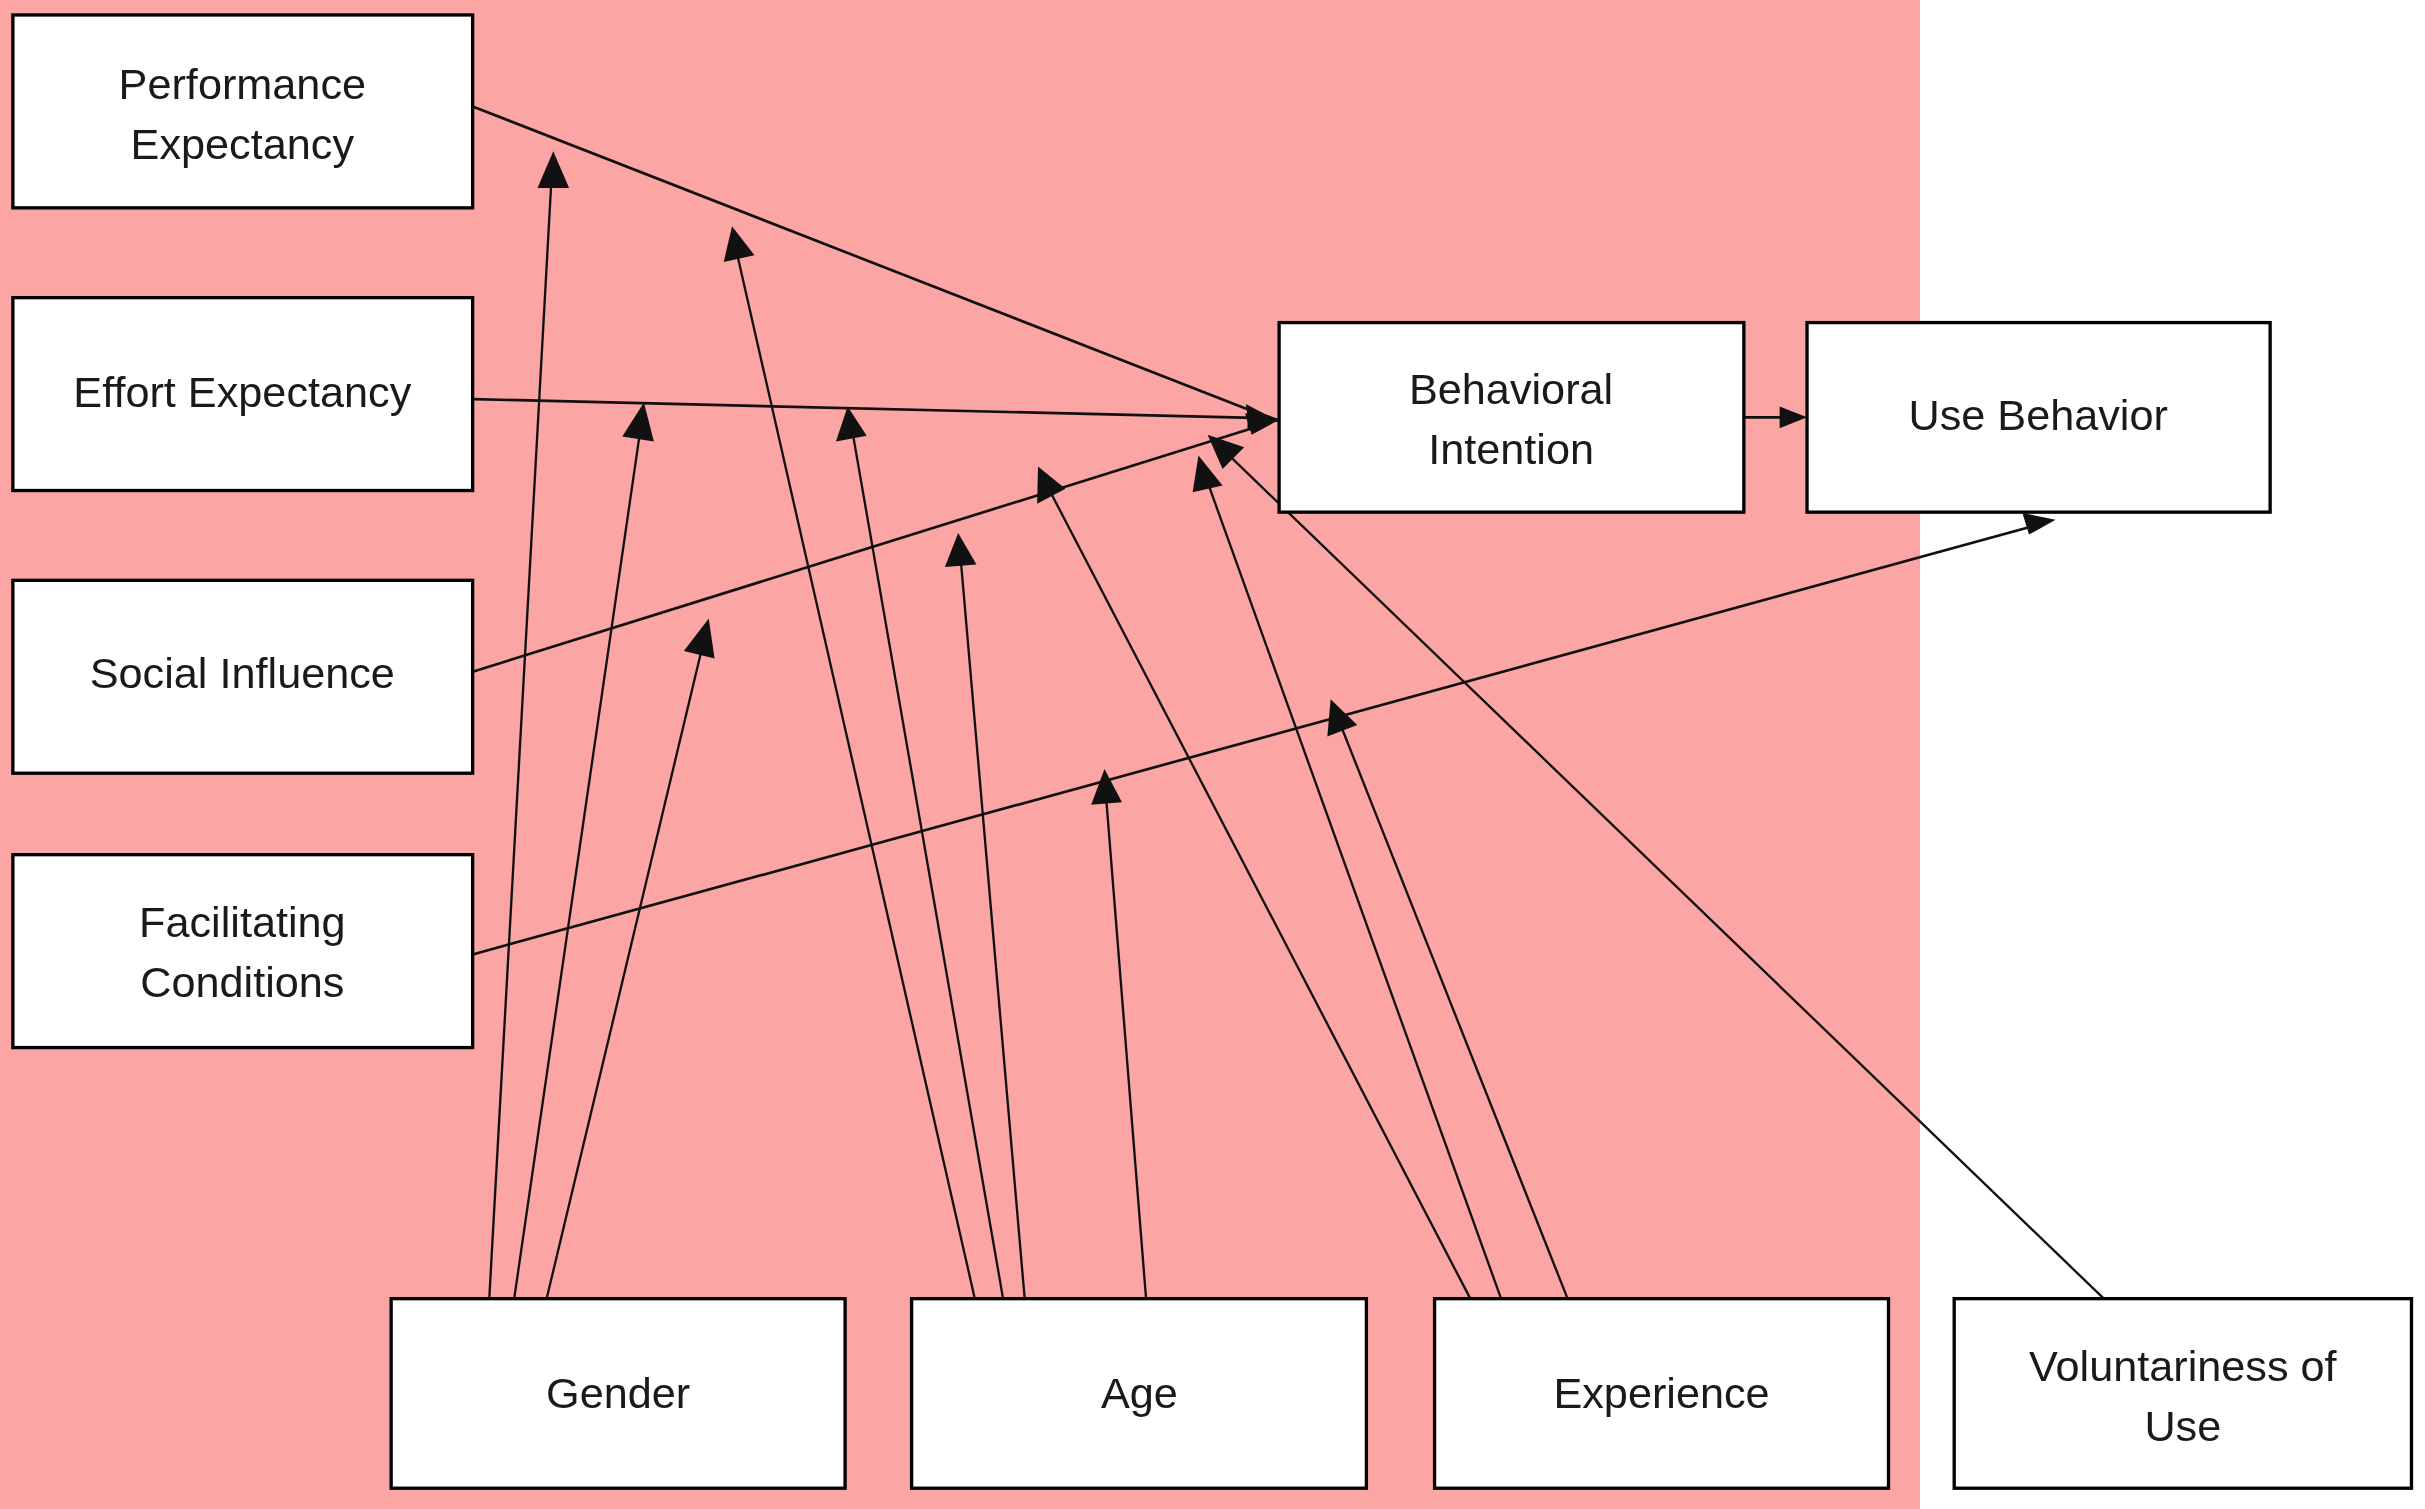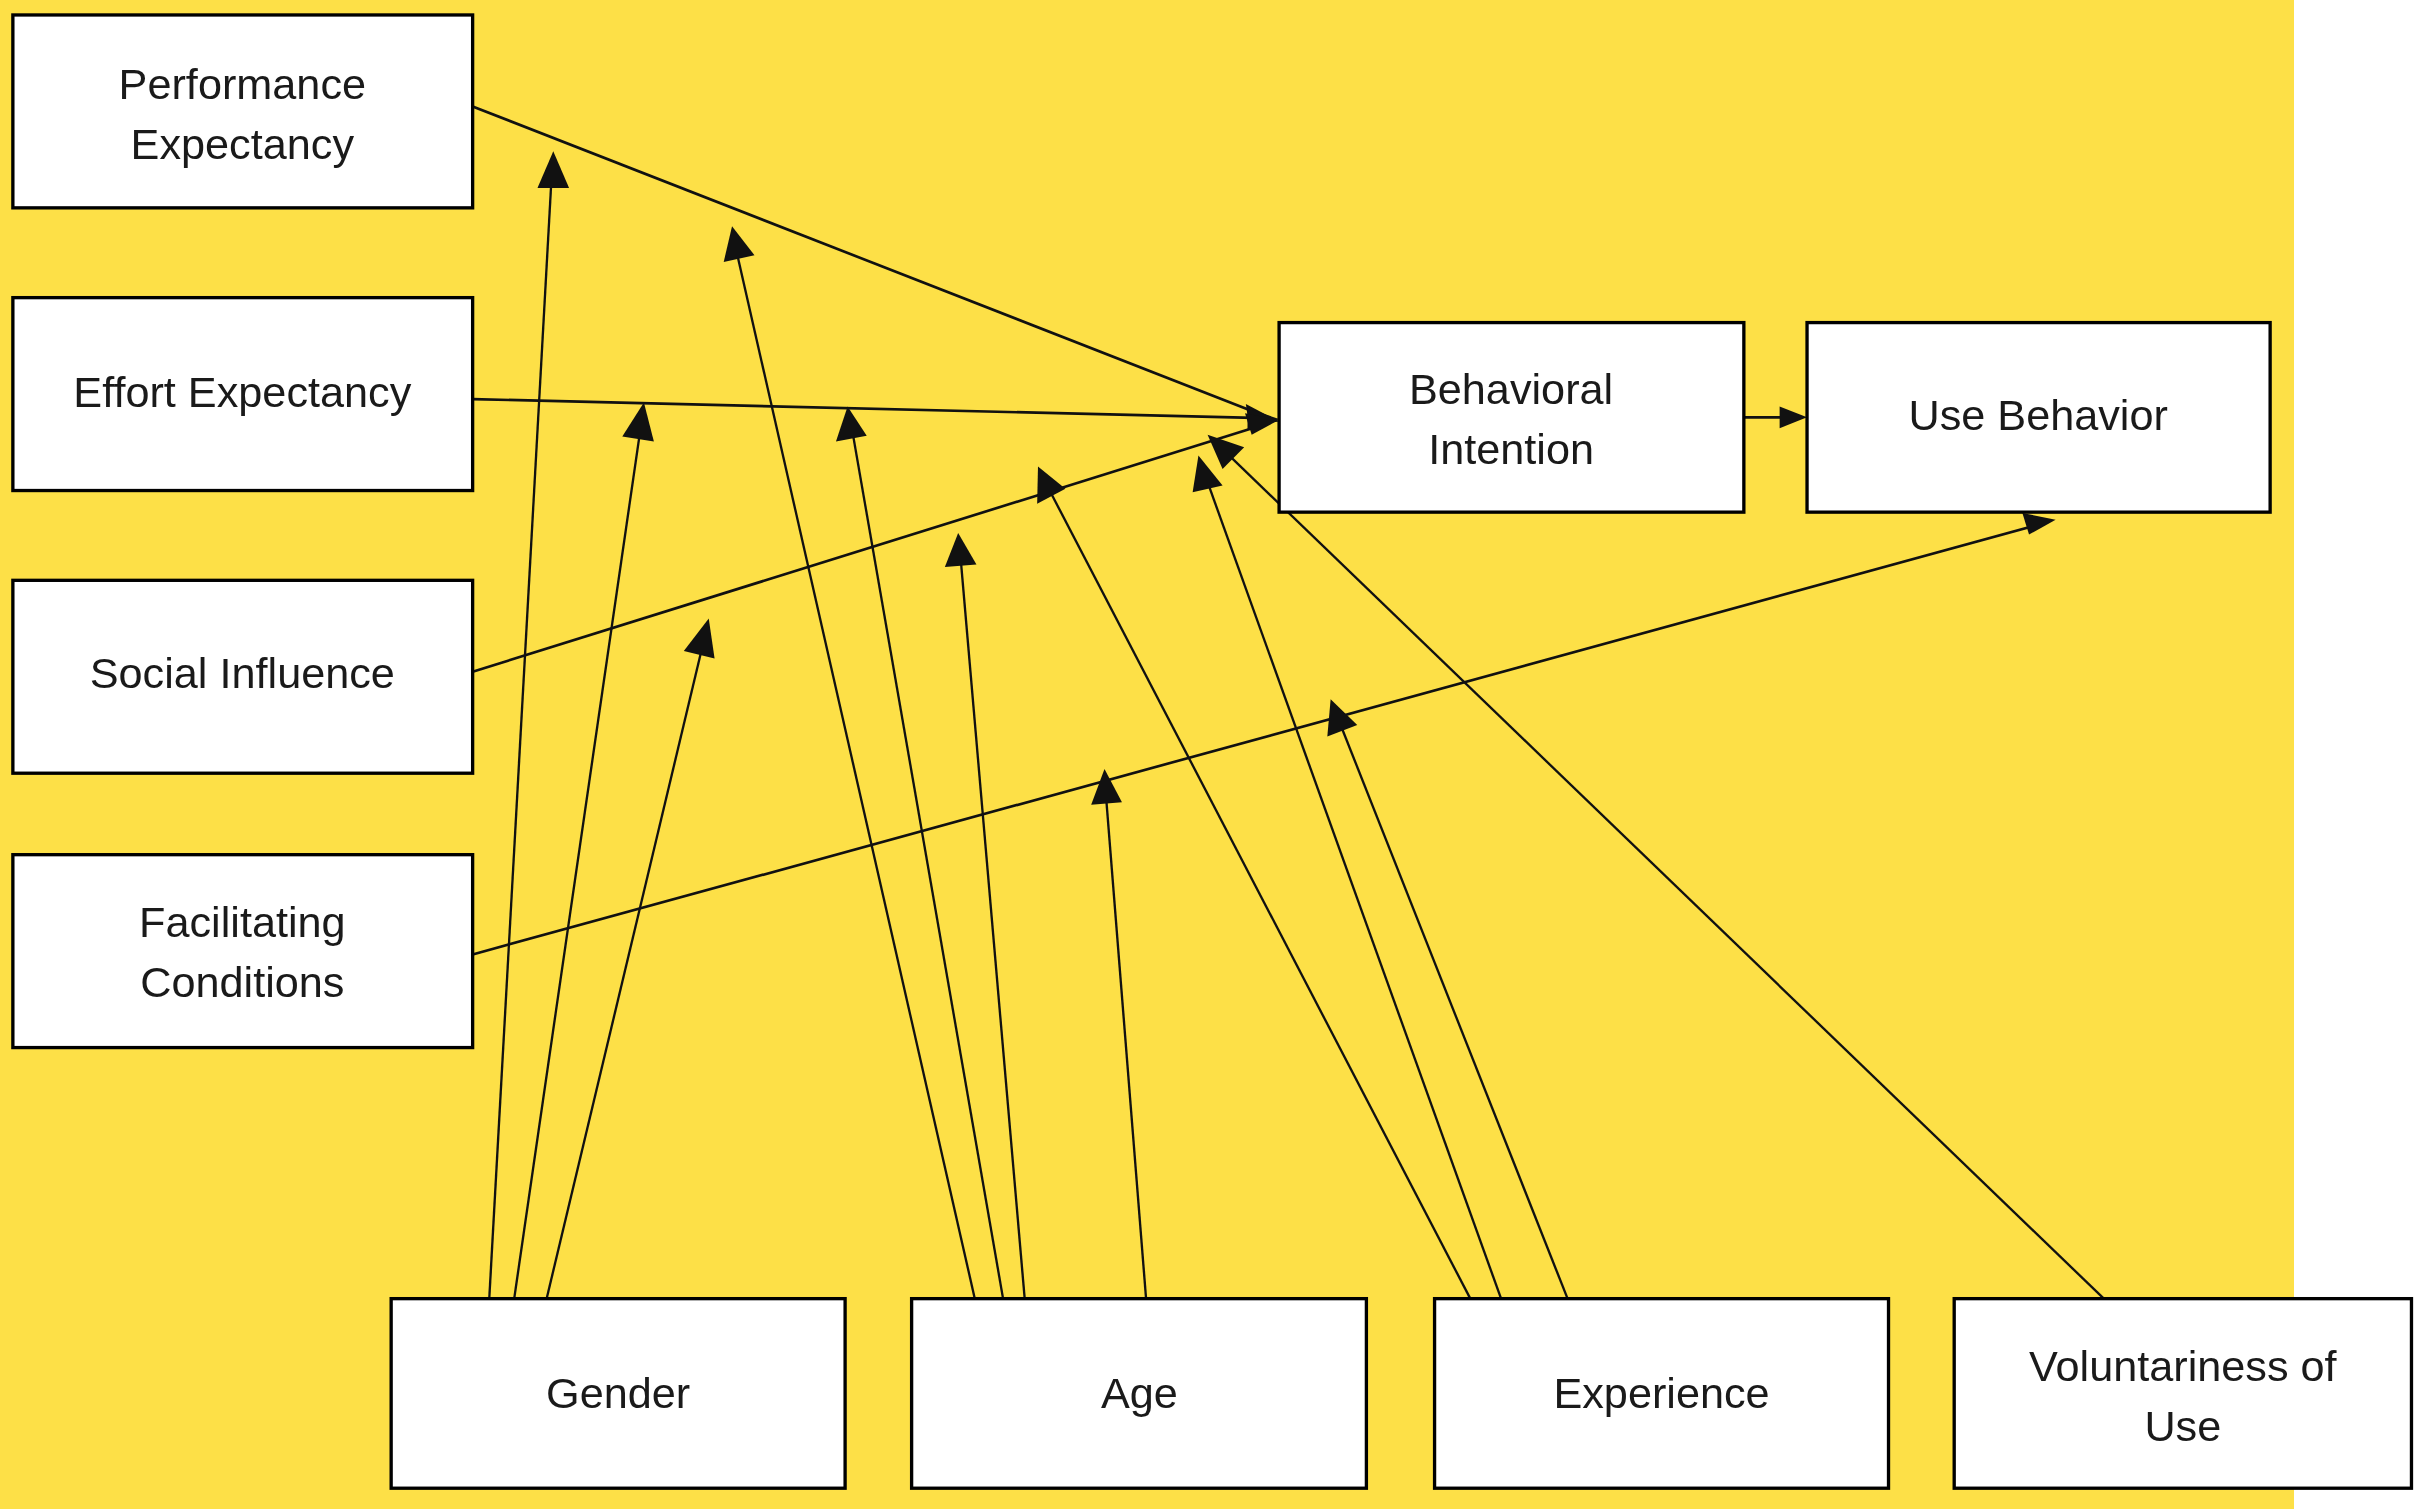--- a/index.html
+++ b/index.html
@@ -8,23 +8,23 @@
     background: #ffffff;
   }
   body {
     width: 2426px;
     height: 1509px;
     font-family: "Liberation Sans", sans-serif;
     overflow: hidden;
   }
   #diagram-root {
     position: relative;
-    width: 2294px;
+    width: 1920px;
     height: 1509px;
-    background: #fde047;
+    background: #fca5a5;
   }
   svg.diagram-canvas {
     position: absolute;
     left: 0;
     top: 0;
     width: 2426px;
     height: 1509px;
     display: block;
   }
   .node-box {

